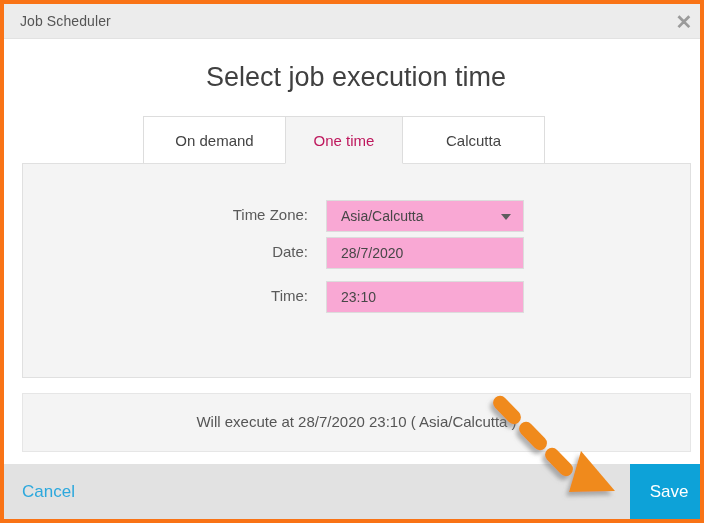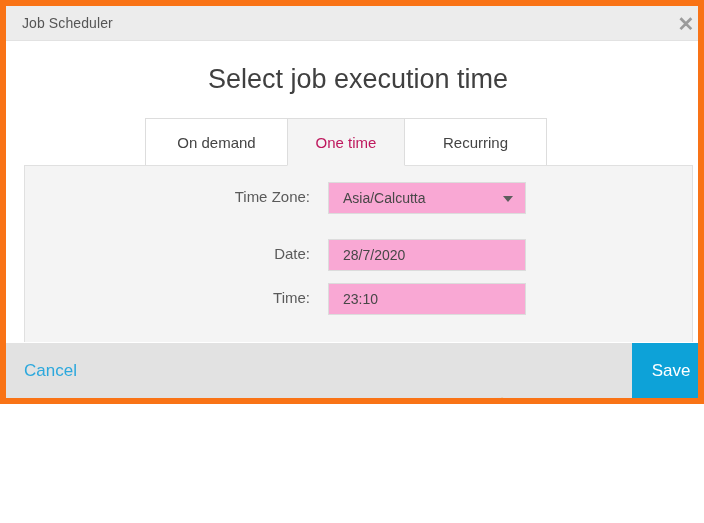--- a/index.html
+++ b/index.html
@@ -11,24 +11,24 @@
     height: 523px;
     overflow: hidden;
     font-family: "Liberation Sans", sans-serif;
     background: #ffffff;
     -webkit-font-smoothing: antialiased;
   }
 
   .window {
     position: relative;
     width: 704px;
-    height: 404px;
+    height: 523px;
     background: #ffffff;
     box-sizing: border-box;
-    border: 6px solid #f97316;
+    border: 4px solid #f97316;
     overflow: hidden;
   }
 
   
   .titlebar {
     position: absolute;
     left: 0;
     top: 0;
     width: 704px;
     height: 35px;
@@ -121,21 +121,21 @@
     border: 1px solid #e0e0e0;
     box-sizing: border-box;
   }
 
   .form-row {
     position: absolute;
     left: 0;
     width: 100%;
     height: 32px;
   }
-  .row-timezone { top: 16px; }
+  .row-timezone { top: 36px; }
   .row-date     { top: 73px; }
   .row-time     { top: 117px; }
 
   .field-label {
     position: absolute;
     left: 0;
     width: 285px;
     top: 6px;
     text-align: right;
     font-size: 15px;
@@ -257,21 +257,21 @@
   <div class="heading">Select job execution time</div>
 
   <div class="tabs">
     <div class="tab tab-ondemand">
       <span>On demand</span>
     </div>
     <div class="tab tab-onetime active">
       <span>One time</span>
     </div>
     <div class="tab tab-recurring">
-      <span>Recurring</span>
+      <span>Calcutta</span>
     </div>
   </div>
 
   <div class="form-panel">
 
     <div class="form-row row-timezone">
       <div class="field-label">Time Zone:</div>
       <div class="field-control">
         <span class="field-value">Asia/Calcutta</span>
         <span class="caret-icon"></span>

